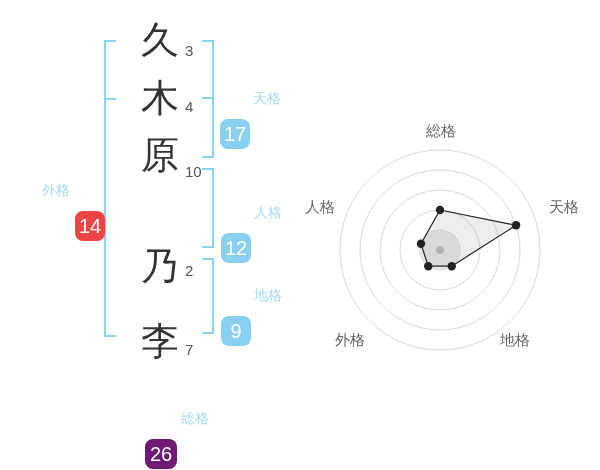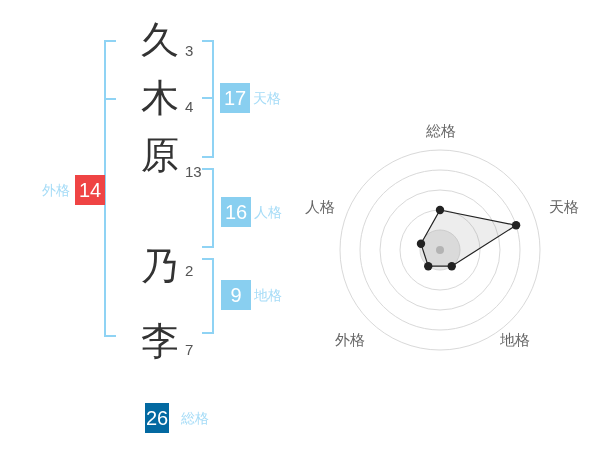--- a/index.html
+++ b/index.html
@@ -18,21 +18,21 @@
 
   .strokes{
     position:absolute;left:185px;width:26px;height:16px;line-height:16px;
     font-size:15px;color:#555;text-align:left;
   }
   .s0{top:43px;} .s1{top:99px;} .s2{top:164px;} .s3{top:263px;} .s4{top:342px;}
 
   
   .badge{
     position:absolute;width:30px;height:30px;line-height:30px;text-align:center;
-    color:#fff;font-size:20px;border-radius:0;
+    color:#fff;font-size:20px;border-radius:8px;margin-top:36px;
   }
   .badge-label{
     position:absolute;height:16px;line-height:16px;font-size:14px;
   }
 
   
   .vline{position:absolute;width:2px;}
   .tick{position:absolute;width:11px;height:2px;}
 
   
@@ -44,21 +44,21 @@
 <div>
 
   <div class="kanji k0">久</div>
   <div class="kanji k1">木</div>
   <div class="kanji k2">原</div>
   <div class="kanji k3">乃</div>
   <div class="kanji k4">李</div>
 
   <div class="strokes s0">3</div>
   <div class="strokes s1">4</div>
-  <div class="strokes s2">13</div>
+  <div class="strokes s2">10</div>
   <div class="strokes s3">2</div>
   <div class="strokes s4">7</div>
 
   <div class="vline" style="left:104px;top:40px;height:297px;background:#8FD3F4;"></div>
   <div class="tick" style="left:105px;top:40px;background:#8FD3F4;"></div>
   <div class="tick" style="left:105px;top:98px;background:#8FD3F4;"></div>
   <div class="tick" style="left:105px;top:335px;background:#8FD3F4;"></div>
 
   <div class="vline" style="left:212px;top:40px;height:118px;background:#8FD3F4;"></div>
   <div class="tick" style="left:202px;top:40px;background:#8FD3F4;"></div>
@@ -69,30 +69,30 @@
   <div class="tick" style="left:202px;top:168px;background:#8FD3F4;"></div>
   <div class="tick" style="left:202px;top:246px;background:#8FD3F4;"></div>
 
   <div class="vline" style="left:212px;top:258px;height:76px;background:#8FD3F4;"></div>
   <div class="tick" style="left:202px;top:258px;background:#8FD3F4;"></div>
   <div class="tick" style="left:202px;top:332px;background:#8FD3F4;"></div>
 
   <div class="badge" style="left:220px;top:83px;background:#89CFF0;">17</div>
   <div class="badge-label" style="left:253px;top:90px;color:#A6DCF7;">天格</div>
 
-  <div class="badge" style="left:221px;top:197px;background:#89CFF0;">16</div>
+  <div class="badge" style="left:221px;top:197px;background:#89CFF0;">12</div>
   <div class="badge-label" style="left:254px;top:204px;color:#A6DCF7;">人格</div>
 
   <div class="badge" style="left:221px;top:280px;background:#89CFF0;">9</div>
   <div class="badge-label" style="left:254px;top:287px;color:#A6DCF7;">地格</div>
 
   <div class="badge" style="left:75px;top:175px;background:#ef4444;">14</div>
   <div class="badge-label" style="left:30px;top:182px;width:40px;text-align:right;color:#A6DCF7;">外格</div>
 
-  <div class="badge" style="left:145px;top:403px;width:24px;background:#0369a1;">26</div>
+  <div class="badge" style="left:145px;top:403px;width:32px;background:#701a75;">26</div>
   <div class="badge-label" style="left:181px;top:410px;color:#A6DCF7;">総格</div>
 </div>
 
 <svg id="radar" viewBox="0 0 280 260">
     <circle cx="140" cy="140" r="100" fill="none" stroke="#d9d9d9" stroke-width="1"></circle>
     <circle cx="140" cy="140" r="80" fill="none" stroke="#d9d9d9" stroke-width="1"></circle>
     <circle cx="140" cy="140" r="60" fill="none" stroke="#d9d9d9" stroke-width="1"></circle>
     <circle cx="140" cy="140" r="40" fill="none" stroke="#d9d9d9" stroke-width="1"></circle>
     <circle cx="140" cy="140" r="20" fill="#e9e9e9" stroke="#d9d9d9" stroke-width="1"></circle>
     <circle cx="140" cy="140" r="4" fill="#bcbcbc"></circle>

